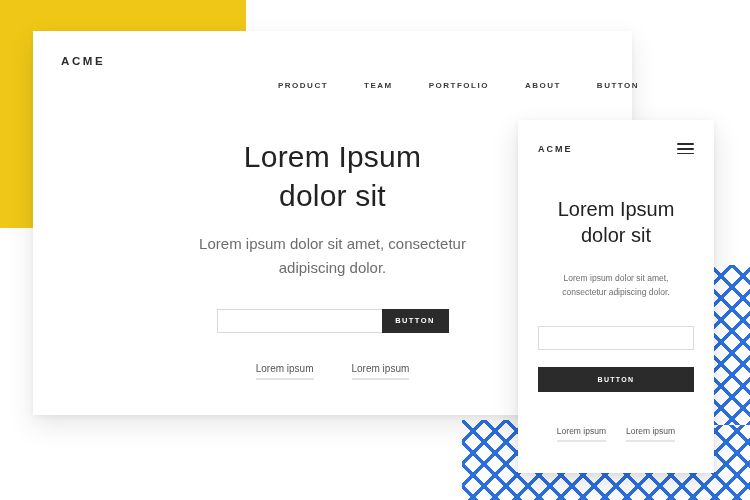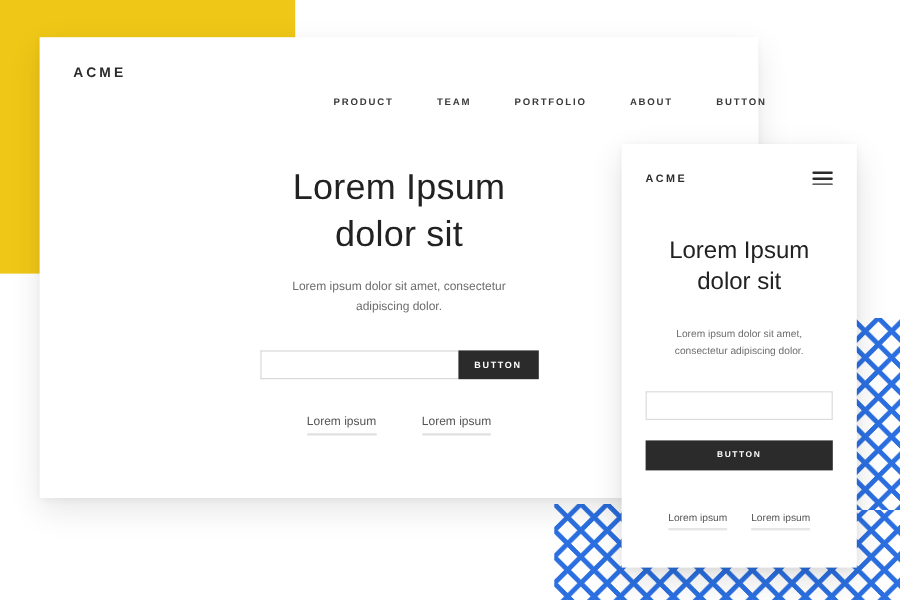--- a/index.html
+++ b/index.html
@@ -52,21 +52,21 @@
     font-size:8px; font-weight:700; color:#3a3a3a;
     letter-spacing:1.5px; cursor:pointer; white-space:nowrap;margin-top:48px;
   }
 
   .desktop-body { padding-top:54px; text-align:center; }
   .hero-title {
     font-size:30px; font-weight:400; color:#222222;
     line-height:1.3; letter-spacing:0.2px;
   }
   .hero-sub {
-    margin-top:17px; font-size:10px; color:#6d6d6d; line-height:1.62;
+    margin-top:17px; font-size:15px; color:#6d6d6d; line-height:1.62;
   }
 
   .form-row {
     margin-top:28px; display:flex; justify-content:center;
   }
   .text-input {
     width:165px; height:24px; border:1px solid #d9d9d9; border-right:none;
     background:#ffffff; outline:none; font-size:9px; color:#333;
     padding:0 8px; font-family:"Liberation Sans", sans-serif;
   }

